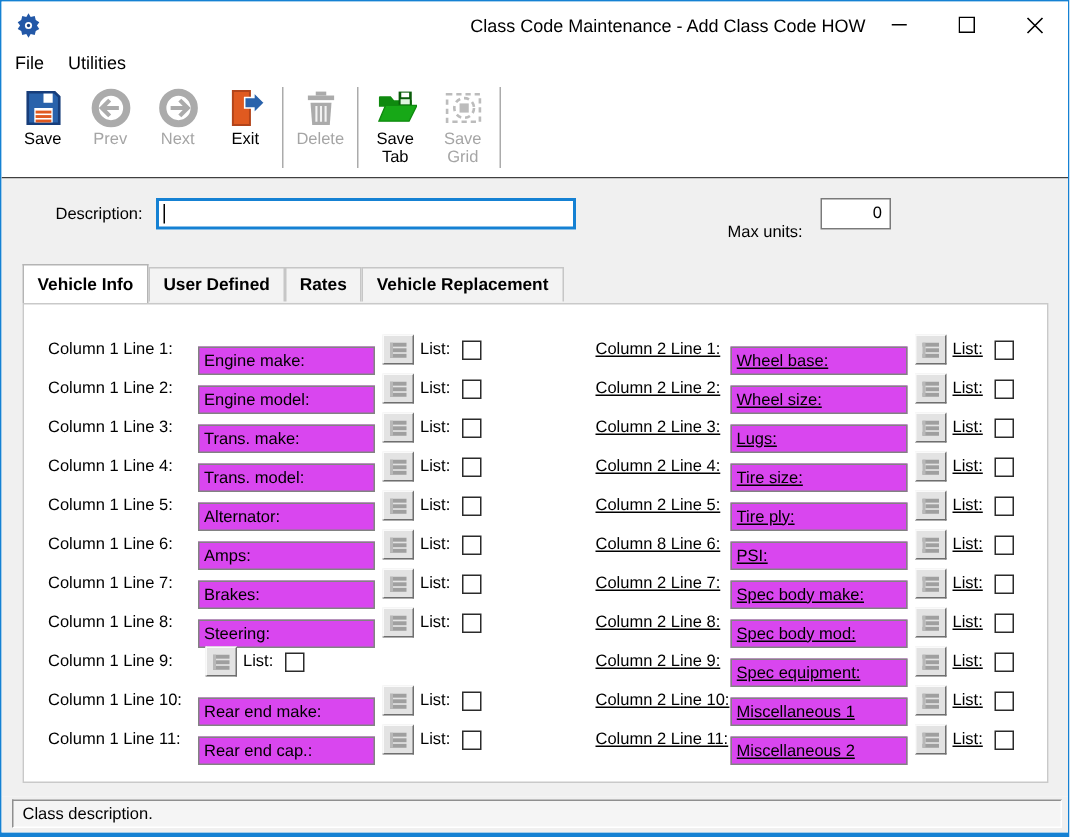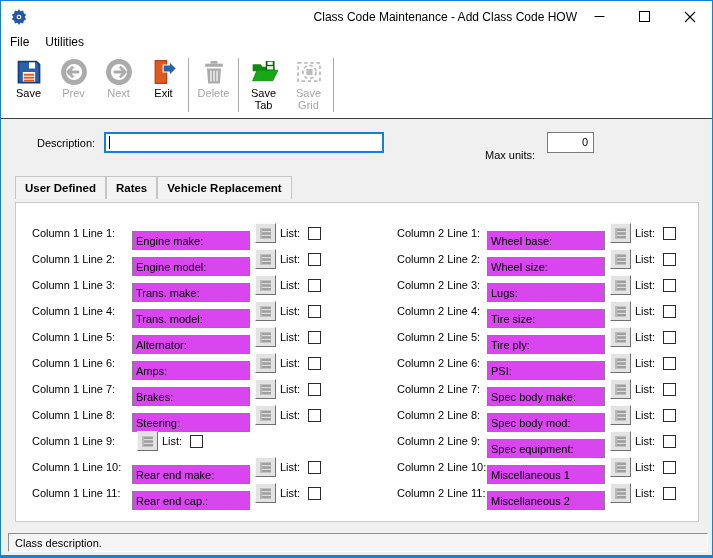--- a/index.html
+++ b/index.html
@@ -39,21 +39,21 @@
   .max-input { position: absolute; left: 546px; top: 13px; width: 47px; height: 21px; border: 1px solid #7a7a7a; background: #fff; font-size: 11px; text-align: right; padding: 0 5px; line-height: 19px; }
 
   
   .tabstrip { position: absolute; left: 14px; top: 57px; display: flex; align-items: flex-end; z-index: 2; }
   .tab { font-size: 11.5px; font-weight: bold; background: #f3f3f3; border: 1px solid #c6c6c6; border-bottom: none; padding: 4px 9px 5px; height: 23px; line-height: 14px; }
   .tab.active { height: 26px; padding-top: 6px; background: #fff; margin-bottom: -1px; border-color: #b4b4b4; position: relative; z-index: 3; }
 
   .tabpage { position: absolute; left: 14px; top: 83px; width: 684px; height: 320px; background: #fff; border: 1px solid #c9c9c9; }
   .fields { display: flex; padding: 17px 0 0 16px; }
   .fcol { display: flex; flex-direction: column; }
-  .fcol.col2 { margin-left: 76px; }
+  .fcol.col2 { margin-left: 76px; text-decoration: underline; }
   .frow { display: flex; align-items: center; height: 26px; }
   .f-label { width: 100px; font-size: 11px; white-space: nowrap; }
   .col2 .f-label { width: 90px; }
   .f-input { width: 118px; height: 19px; border: 1px solid #828282; font-size: 11px; padding: 0 3px; font-family: "Liberation Sans", sans-serif; background: #d946ef; margin-top: 15px; }
   .f-btn { width: 21px; height: 20px; margin-left: 5px; background: #e3e3e3; border: 1px solid; border-color: #fafafa #6f6f6f #6f6f6f #fafafa; display: flex; align-items: center; justify-content: center; flex: 0 0 auto; }
   .f-btn svg { width: 13px; height: 13px; display: block; }
   .list-label { margin-left: 4px; font-size: 11px; width: 22px; }
   .f-check { width: 13px; height: 13px; margin-left: 6px; border: 1px solid #2b2b2b; background: #fff; flex: 0 0 auto; }
 
   
@@ -179,20 +179,21 @@
 
   <div class="formarea">
     <span class="desc-label">Description:</span>
     <div class="desc-input">
         <span class="caret"></span>
       </div>
     <span class="max-label">Max units:</span>
     <div class="max-input">0</div>
 
     <div class="tabstrip">
+        <div class="tab active">Vehicle Info</div>
         <div class="tab">User Defined</div>
         <div class="tab">Rates</div>
         <div class="tab">Vehicle Replacement</div>
       </div>
 
     <div class="tabpage">
       <div class="fields">
         <div class="fcol col1">
             <div class="frow">
     <span class="f-label">Column 1 Line 1:</span>
@@ -413,21 +414,21 @@
                   <rect x="1" y="1.5" width="11" height="2.6" fill="#9f9f9f"></rect>
                   <rect x="3" y="5.2" width="9" height="2.6" fill="#9f9f9f"></rect>
                   <rect x="1" y="8.9" width="11" height="2.6" fill="#9f9f9f"></rect>
                   <rect x="1" y="1.5" width="2" height="10" fill="#b8b8b8"></rect>
                 </svg>
     </span>
     <span class="list-label">List:</span>
     <span class="f-check"></span>
   </div>
             <div class="frow">
-    <span class="f-label">Column 2 Line 6:</span>
+    <span class="f-label">Column 8 Line 6:</span>
     <input class="f-input" type="text" value="PSI:" style="">
     <span class="f-btn">
       <svg viewBox="0 0 13 13">
                   <rect x="1" y="1.5" width="11" height="2.6" fill="#9f9f9f"></rect>
                   <rect x="3" y="5.2" width="9" height="2.6" fill="#9f9f9f"></rect>
                   <rect x="1" y="8.9" width="11" height="2.6" fill="#9f9f9f"></rect>
                   <rect x="1" y="1.5" width="2" height="10" fill="#b8b8b8"></rect>
                 </svg>
     </span>
     <span class="list-label">List:</span>

